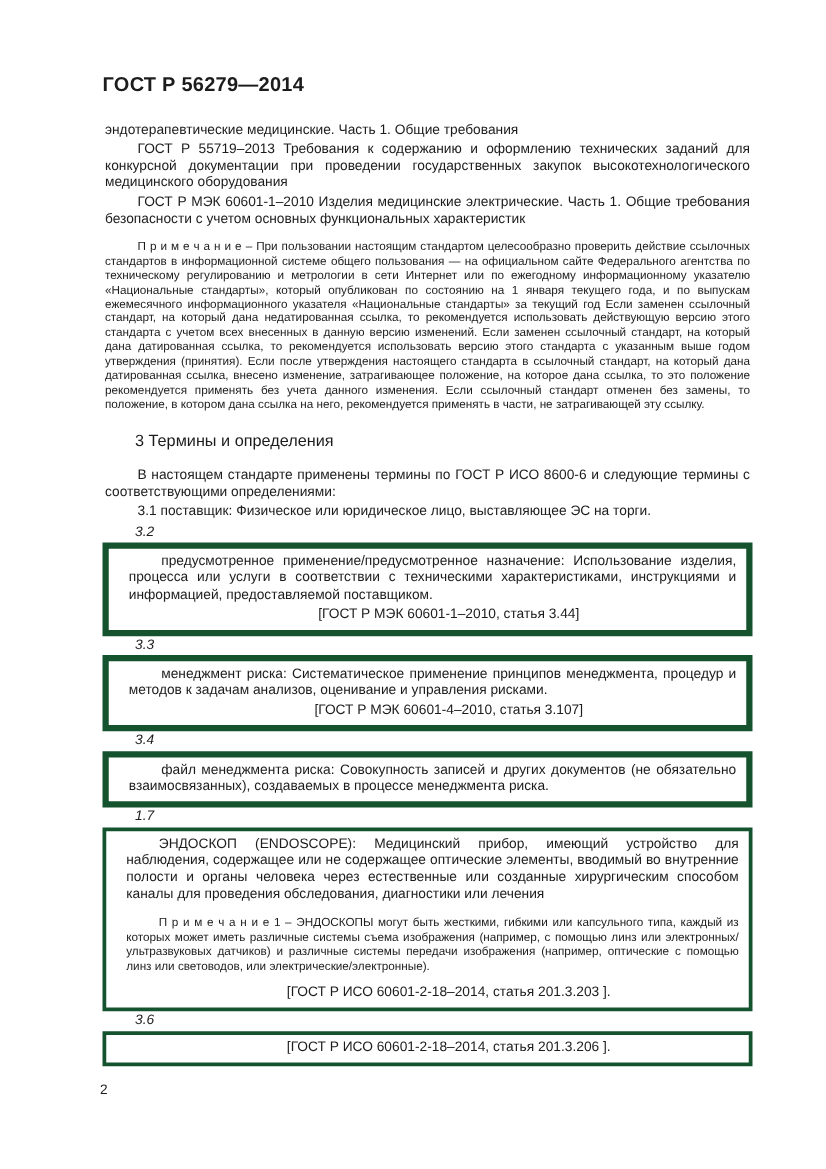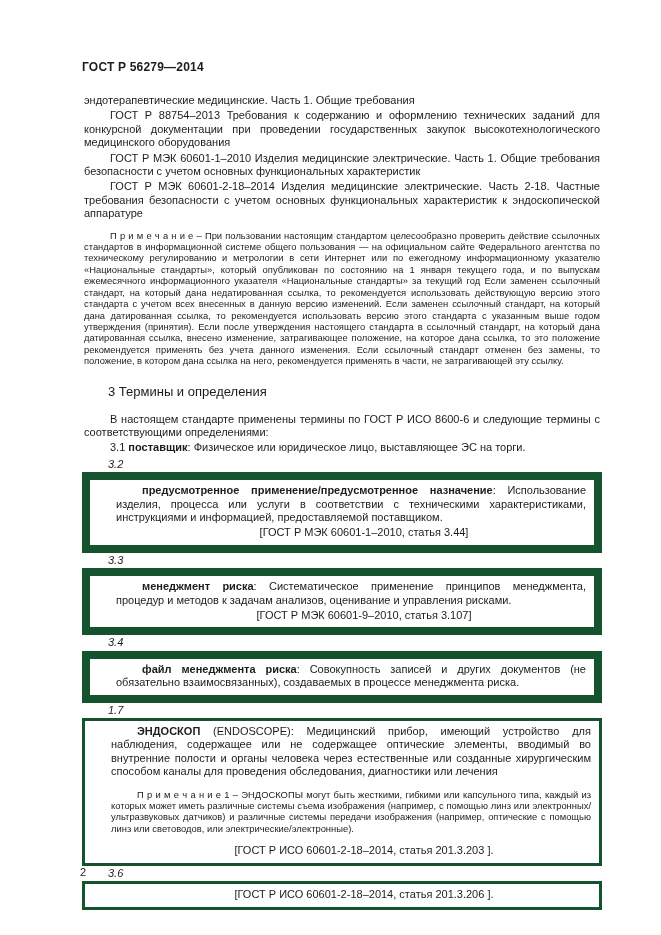--- a/index.html
+++ b/index.html
@@ -5,66 +5,65 @@
   html,body{margin:0;padding:0;background:#ffffff;}
   .page{
     position:relative;
     width:661px;height:935px;
     background:#ffffff;
     font-family:"Liberation Sans", sans-serif;
     color:#1c1c1c;
     overflow:hidden;
   }
   .content{position:absolute;left:82px;top:60px;width:520px;}
-  .doc-header{font-size:12px;font-weight:bold;letter-spacing:.2px;margin-bottom:20px;}
+  .doc-header{font-size:16px;font-weight:bold;letter-spacing:.2px;margin-bottom:20px;}
   p{margin:2px;font-size:11px;line-height:13.4px;text-align:justify;}
   .ind{text-indent:26px;}
   .note{font-size:9.4px;line-height:11.4px;text-align:justify;text-indent:26px;margin-top:9px;margin-bottom:0;}
   .sec-heading{font-size:13px;font-weight:normal;margin:17px 0 14px 26px;line-height:15px;}
   .box-label{font-size:11px;line-height:13.4px;margin-left:26px;padding:1px 0 1px 0;font-style:italic;}
-  .term-box{border:8px solid #14532d;padding:2px 6px 3px 24px;}
+  .term-box{border:5px solid #14532d;padding:2px 6px 3px 14px;}
   .term-box.thick{border-width:3px;}
   .term-box .ref{text-align:center;}
   .term-box .boxnote{font-size:9.4px;line-height:11.4px;text-align:justify;text-indent:26px;margin-top:10px;}
   .term-box .ref-gap{margin-top:10px;}
-  b{font-weight:bold;}
+  b{font-weight:normal;}
   .pagenum{position:absolute;left:80px;top:866px;font-size:11px;}
 </style>
 </head>
 <body>
 
 <div class="page">
   <div class="content">
 
     <div class="doc-header">ГОСТ Р 56279—2014</div>
 
     <div>
       <p>эндотерапевтические медицинские. Часть 1. Общие требования</p>
-      <p class="ind">ГОСТ Р 88754–2013 Требования к содержанию и оформлению технических заданий для конкурсной документации при проведении государственных закупок высокотехнологического медицинского оборудования</p>
+      <p class="ind">ГОСТ Р 55719–2013 Требования к содержанию и оформлению технических заданий для конкурсной документации при проведении государственных закупок высокотехнологического медицинского оборудования</p>
       <p class="ind">ГОСТ Р МЭК 60601-1–2010 Изделия медицинские электрические. Часть 1. Общие требования безопасности с учетом основных функциональных характеристик</p>
-      <p class="ind">ГОСТ Р МЭК 60601-2-18–2014 Изделия медицинские электрические. Часть 2-18.  Частные требования безопасности с учетом основных функциональных характеристик к эндоскопической аппаратуре</p>
       <p class="note"><span>П р и м е ч а н и е</span><span> – При пользовании настоящим стандартом целесообразно проверить действие ссылочных стандартов в информационной системе общего пользования — на официальном сайте Федерального агентства по техническому регулированию и метрологии в сети Интернет или по ежегодному информационному указателю «Национальные стандарты», который опубликован по состоянию на 1 января текущего года, и по выпускам ежемесячного информационного указателя «Национальные стандарты» за текущий год Если заменен ссылочный стандарт, на который дана недатированная ссылка, то рекомендуется использовать действующую версию этого стандарта с учетом всех внесенных в данную версию изменений. Если заменен ссылочный стандарт, на который дана датированная ссылка, то рекомендуется использовать версию этого стандарта с указанным выше годом утверждения (принятия). Если после утверждения настоящего стандарта в ссылочный стандарт, на который дана датированная ссылка, внесено изменение, затрагивающее положение, на которое дана ссылка, то это положение рекомендуется применять без учета данного изменения. Если ссылочный стандарт отменен без замены, то положение, в котором дана ссылка на него, рекомендуется применять в части, не затрагивающей эту ссылку.</span></p>
     </div>
 
     <div class="sec-heading">3 Термины и определения</div>
 
     <p class="ind">В настоящем стандарте применены термины по ГОСТ Р ИСО 8600-6 и следующие термины с соответствующими определениями:</p>
 
     <p class="ind"><span>3.1 </span><b>поставщик</b><span>: Физическое или юридическое лицо, выставляющее ЭС на торги.</span></p>
 
     <div class="box-label">3.2</div>
     <div class="term-box">
       <p class="ind"><b>предусмотренное применение/предусмотренное назначение</b><span>: Использование изделия, процесса или услуги в соответствии с техническими характеристиками, инструкциями и информацией, предоставляемой поставщиком.</span></p>
       <p class="ind ref">[ГОСТ Р МЭК 60601-1–2010, статья 3.44]</p>
     </div>
 
     <div class="box-label">3.3</div>
     <div class="term-box">
       <p class="ind"><b>менеджмент риска</b><span>: Систематическое применение принципов менеджмента, процедур и методов к задачам анализов, оценивание и управления рисками.</span></p>
-      <p class="ind ref">[ГОСТ Р МЭК 60601-9–2010, статья 3.107]</p>
+      <p class="ind ref">[ГОСТ Р МЭК 60601-4–2010, статья 3.107]</p>
     </div>
 
     <div class="box-label">3.4</div>
     <div class="term-box">
       <p class="ind"><b>файл менеджмента риска</b><span>: Совокупность записей и других документов (не обязательно взаимосвязанных), создаваемых в процессе менеджмента риска.</span></p>
     </div>
 
     <div class="box-label">1.7</div>
     <div class="term-box thick">
       <p class="ind"><b>ЭНДОСКОП</b><span> (ENDOSCOPE):  Медицинский прибор, имеющий устройство для наблюдения, содержащее или не содержащее оптические элементы, вводимый во внутренние полости и органы человека через естественные или созданные хирургическим способом каналы для проведения обследования, диагностики или лечения</span></p>

